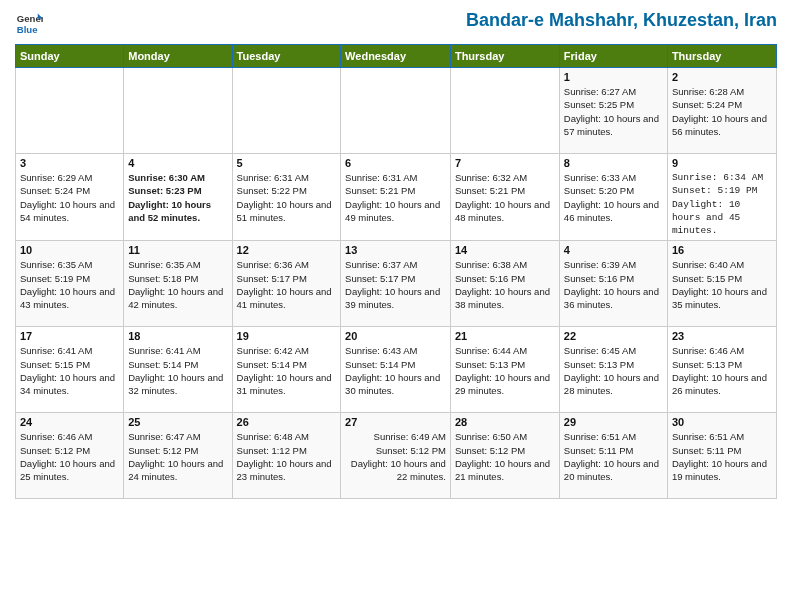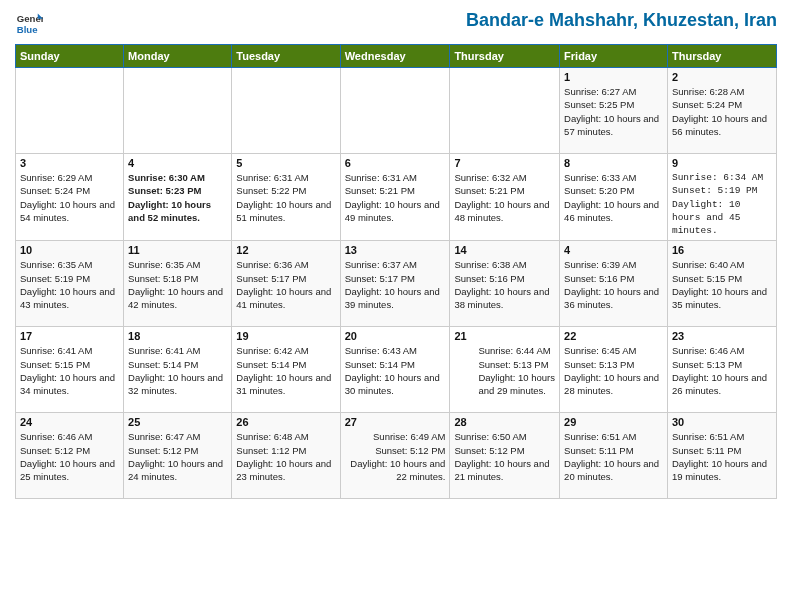--- a/index.html
+++ b/index.html
@@ -242,21 +242,21 @@
 Daylight: 10 hours and 31 minutes.</div>
           </td>
           <td>
             <div class="day-num">20</div>
             <div class="day-info" style="white-space: pre-line;">Sunrise: 6:43 AM
 Sunset: 5:14 PM
 Daylight: 10 hours and 30 minutes.</div>
           </td>
           <td>
             <div class="day-num">21</div>
-            <div class="day-info" style="white-space: pre-line; margin-left: 24px;">Sunrise: 6:44 AM
+            <div class="day-info" style="white-space: pre-line;">Sunrise: 6:44 AM
 Sunset: 5:13 PM
 Daylight: 10 hours and 29 minutes.</div>
           </td>
           <td>
             <div class="day-num">22</div>
             <div class="day-info" style="white-space: pre-line;">Sunrise: 6:45 AM
 Sunset: 5:13 PM
 Daylight: 10 hours and 28 minutes.</div>
           </td>
           <td>

